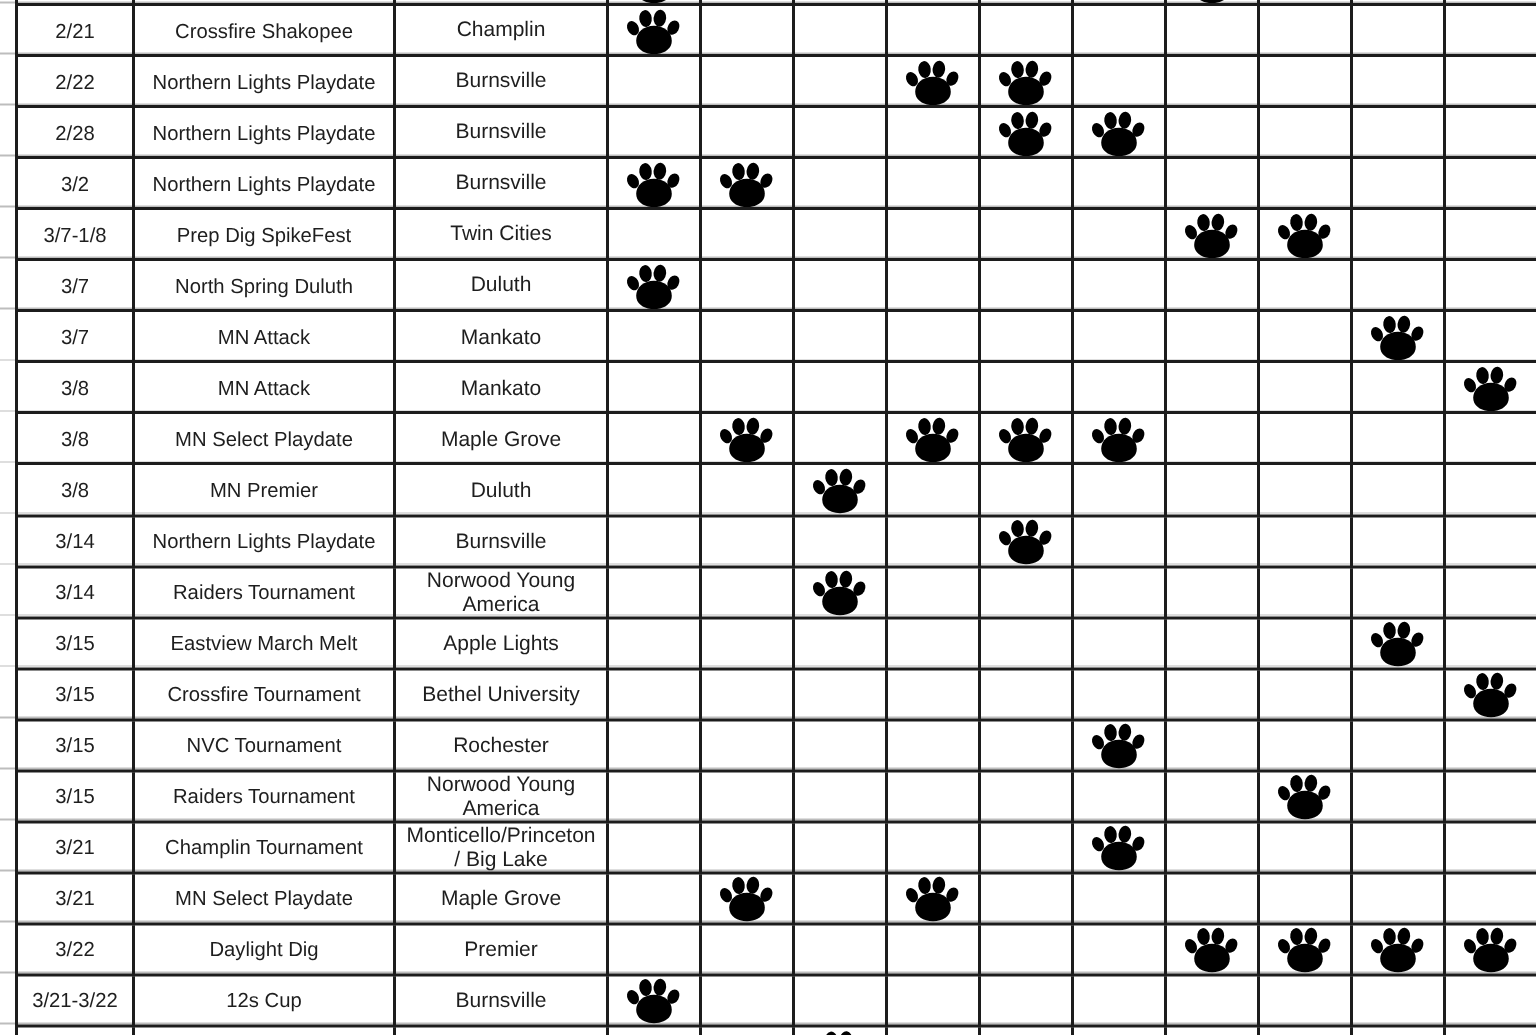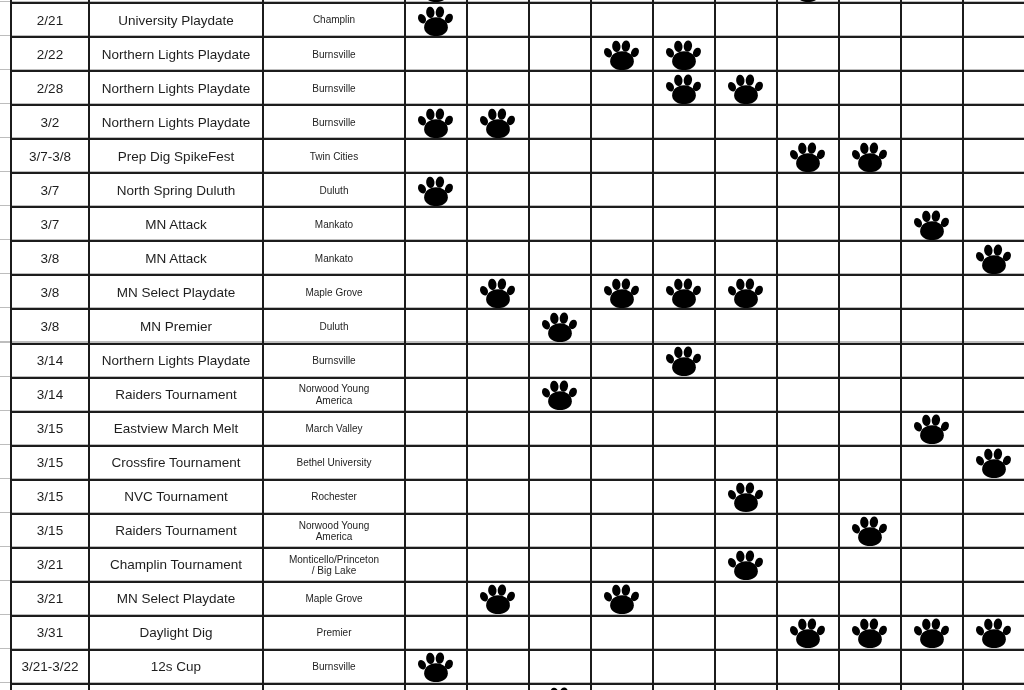--- a/index.html
+++ b/index.html
@@ -41,21 +41,21 @@
     display: flex;
     align-items: center;
     justify-content: center;
     text-align: center;
     color: var(--text, #1e1e1e);
     font-size: 13.5px;
     line-height: 1.12;
     white-space: pre-line;
     overflow: hidden;
   }
-  .cell.loc { font-size: 10px; }
+  .cell.loc { font-size: 14px; }
   .cell.paw { padding-top: 2px; }
   .paw-svg { display: block; }
 </style>
 </head>
 <body>
 
 <div class="screen">
   <div class="grid" id="grid">
       <div class="row"><div class="cell"></div><div class="cell"></div><div class="cell loc"></div><div class="cell paw">
   <svg class="paw-svg" width="40" height="31" viewBox="0 0 44 35" aria-hidden="true">
@@ -71,21 +71,21 @@
   <svg class="paw-svg" width="40" height="31" viewBox="0 0 44 35" aria-hidden="true">
     <g fill="var(--paw, #000000)">
       <ellipse cx="6.2" cy="14.4" rx="4.2" ry="5.6" transform="rotate(-28 6.2 14.4)"></ellipse>
       <ellipse cx="15.6" cy="7.2" rx="4.7" ry="6.4" transform="rotate(-7 15.6 7.2)"></ellipse>
       <ellipse cx="26.4" cy="6.9" rx="4.7" ry="6.4" transform="rotate(7 26.4 6.9)"></ellipse>
       <ellipse cx="36.6" cy="14.0" rx="4.2" ry="5.6" transform="rotate(28 36.6 14.0)"></ellipse>
       <path d="M22 12.6 C29.6 12.6 35.4 17.4 35.4 23.9 C35.4 30.3 29.2 34 22 34 C14.8 34 8.6 30.3 8.6 23.9 C8.6 17.4 14.4 12.6 22 12.6 Z"></path>
     </g>
   </svg>
 </div><div class="cell paw"></div><div class="cell paw"></div><div class="cell paw"></div></div>
-      <div class="row"><div class="cell">2/21</div><div class="cell">University Playdate</div><div class="cell loc">Champlin</div><div class="cell paw">
+      <div class="row"><div class="cell">2/21</div><div class="cell">Crossfire Shakopee</div><div class="cell loc">Champlin</div><div class="cell paw">
   <svg class="paw-svg" width="40" height="31" viewBox="0 0 44 35" aria-hidden="true">
     <g fill="var(--paw, #000000)">
       <ellipse cx="6.2" cy="14.4" rx="4.2" ry="5.6" transform="rotate(-28 6.2 14.4)"></ellipse>
       <ellipse cx="15.6" cy="7.2" rx="4.7" ry="6.4" transform="rotate(-7 15.6 7.2)"></ellipse>
       <ellipse cx="26.4" cy="6.9" rx="4.7" ry="6.4" transform="rotate(7 26.4 6.9)"></ellipse>
       <ellipse cx="36.6" cy="14.0" rx="4.2" ry="5.6" transform="rotate(28 36.6 14.0)"></ellipse>
       <path d="M22 12.6 C29.6 12.6 35.4 17.4 35.4 23.9 C35.4 30.3 29.2 34 22 34 C14.8 34 8.6 30.3 8.6 23.9 C8.6 17.4 14.4 12.6 22 12.6 Z"></path>
     </g>
   </svg>
 </div><div class="cell paw"></div><div class="cell paw"></div><div class="cell paw"></div><div class="cell paw"></div><div class="cell paw"></div><div class="cell paw"></div><div class="cell paw"></div><div class="cell paw"></div><div class="cell paw"></div></div>
@@ -145,21 +145,21 @@
   <svg class="paw-svg" width="40" height="31" viewBox="0 0 44 35" aria-hidden="true">
     <g fill="var(--paw, #000000)">
       <ellipse cx="6.2" cy="14.4" rx="4.2" ry="5.6" transform="rotate(-28 6.2 14.4)"></ellipse>
       <ellipse cx="15.6" cy="7.2" rx="4.7" ry="6.4" transform="rotate(-7 15.6 7.2)"></ellipse>
       <ellipse cx="26.4" cy="6.9" rx="4.7" ry="6.4" transform="rotate(7 26.4 6.9)"></ellipse>
       <ellipse cx="36.6" cy="14.0" rx="4.2" ry="5.6" transform="rotate(28 36.6 14.0)"></ellipse>
       <path d="M22 12.6 C29.6 12.6 35.4 17.4 35.4 23.9 C35.4 30.3 29.2 34 22 34 C14.8 34 8.6 30.3 8.6 23.9 C8.6 17.4 14.4 12.6 22 12.6 Z"></path>
     </g>
   </svg>
 </div><div class="cell paw"></div><div class="cell paw"></div><div class="cell paw"></div><div class="cell paw"></div><div class="cell paw"></div><div class="cell paw"></div><div class="cell paw"></div><div class="cell paw"></div></div>
-      <div class="row"><div class="cell">3/7-3/8</div><div class="cell">Prep Dig SpikeFest</div><div class="cell loc">Twin Cities</div><div class="cell paw"></div><div class="cell paw"></div><div class="cell paw"></div><div class="cell paw"></div><div class="cell paw"></div><div class="cell paw"></div><div class="cell paw">
+      <div class="row"><div class="cell">3/7-1/8</div><div class="cell">Prep Dig SpikeFest</div><div class="cell loc">Twin Cities</div><div class="cell paw"></div><div class="cell paw"></div><div class="cell paw"></div><div class="cell paw"></div><div class="cell paw"></div><div class="cell paw"></div><div class="cell paw">
   <svg class="paw-svg" width="40" height="31" viewBox="0 0 44 35" aria-hidden="true">
     <g fill="var(--paw, #000000)">
       <ellipse cx="6.2" cy="14.4" rx="4.2" ry="5.6" transform="rotate(-28 6.2 14.4)"></ellipse>
       <ellipse cx="15.6" cy="7.2" rx="4.7" ry="6.4" transform="rotate(-7 15.6 7.2)"></ellipse>
       <ellipse cx="26.4" cy="6.9" rx="4.7" ry="6.4" transform="rotate(7 26.4 6.9)"></ellipse>
       <ellipse cx="36.6" cy="14.0" rx="4.2" ry="5.6" transform="rotate(28 36.6 14.0)"></ellipse>
       <path d="M22 12.6 C29.6 12.6 35.4 17.4 35.4 23.9 C35.4 30.3 29.2 34 22 34 C14.8 34 8.6 30.3 8.6 23.9 C8.6 17.4 14.4 12.6 22 12.6 Z"></path>
     </g>
   </svg>
 </div><div class="cell paw">
@@ -274,21 +274,21 @@
   <svg class="paw-svg" width="40" height="31" viewBox="0 0 44 35" aria-hidden="true">
     <g fill="var(--paw, #000000)">
       <ellipse cx="6.2" cy="14.4" rx="4.2" ry="5.6" transform="rotate(-28 6.2 14.4)"></ellipse>
       <ellipse cx="15.6" cy="7.2" rx="4.7" ry="6.4" transform="rotate(-7 15.6 7.2)"></ellipse>
       <ellipse cx="26.4" cy="6.9" rx="4.7" ry="6.4" transform="rotate(7 26.4 6.9)"></ellipse>
       <ellipse cx="36.6" cy="14.0" rx="4.2" ry="5.6" transform="rotate(28 36.6 14.0)"></ellipse>
       <path d="M22 12.6 C29.6 12.6 35.4 17.4 35.4 23.9 C35.4 30.3 29.2 34 22 34 C14.8 34 8.6 30.3 8.6 23.9 C8.6 17.4 14.4 12.6 22 12.6 Z"></path>
     </g>
   </svg>
 </div><div class="cell paw"></div><div class="cell paw"></div><div class="cell paw"></div><div class="cell paw"></div><div class="cell paw"></div><div class="cell paw"></div><div class="cell paw"></div></div>
-      <div class="row"><div class="cell">3/15</div><div class="cell">Eastview March Melt</div><div class="cell loc">March Valley</div><div class="cell paw"></div><div class="cell paw"></div><div class="cell paw"></div><div class="cell paw"></div><div class="cell paw"></div><div class="cell paw"></div><div class="cell paw"></div><div class="cell paw"></div><div class="cell paw">
+      <div class="row"><div class="cell">3/15</div><div class="cell">Eastview March Melt</div><div class="cell loc">Apple Lights</div><div class="cell paw"></div><div class="cell paw"></div><div class="cell paw"></div><div class="cell paw"></div><div class="cell paw"></div><div class="cell paw"></div><div class="cell paw"></div><div class="cell paw"></div><div class="cell paw">
   <svg class="paw-svg" width="40" height="31" viewBox="0 0 44 35" aria-hidden="true">
     <g fill="var(--paw, #000000)">
       <ellipse cx="6.2" cy="14.4" rx="4.2" ry="5.6" transform="rotate(-28 6.2 14.4)"></ellipse>
       <ellipse cx="15.6" cy="7.2" rx="4.7" ry="6.4" transform="rotate(-7 15.6 7.2)"></ellipse>
       <ellipse cx="26.4" cy="6.9" rx="4.7" ry="6.4" transform="rotate(7 26.4 6.9)"></ellipse>
       <ellipse cx="36.6" cy="14.0" rx="4.2" ry="5.6" transform="rotate(28 36.6 14.0)"></ellipse>
       <path d="M22 12.6 C29.6 12.6 35.4 17.4 35.4 23.9 C35.4 30.3 29.2 34 22 34 C14.8 34 8.6 30.3 8.6 23.9 C8.6 17.4 14.4 12.6 22 12.6 Z"></path>
     </g>
   </svg>
 </div><div class="cell paw"></div></div>
@@ -352,21 +352,21 @@
   <svg class="paw-svg" width="40" height="31" viewBox="0 0 44 35" aria-hidden="true">
     <g fill="var(--paw, #000000)">
       <ellipse cx="6.2" cy="14.4" rx="4.2" ry="5.6" transform="rotate(-28 6.2 14.4)"></ellipse>
       <ellipse cx="15.6" cy="7.2" rx="4.7" ry="6.4" transform="rotate(-7 15.6 7.2)"></ellipse>
       <ellipse cx="26.4" cy="6.9" rx="4.7" ry="6.4" transform="rotate(7 26.4 6.9)"></ellipse>
       <ellipse cx="36.6" cy="14.0" rx="4.2" ry="5.6" transform="rotate(28 36.6 14.0)"></ellipse>
       <path d="M22 12.6 C29.6 12.6 35.4 17.4 35.4 23.9 C35.4 30.3 29.2 34 22 34 C14.8 34 8.6 30.3 8.6 23.9 C8.6 17.4 14.4 12.6 22 12.6 Z"></path>
     </g>
   </svg>
 </div><div class="cell paw"></div><div class="cell paw"></div><div class="cell paw"></div><div class="cell paw"></div><div class="cell paw"></div><div class="cell paw"></div></div>
-      <div class="row"><div class="cell">3/31</div><div class="cell">Daylight Dig</div><div class="cell loc">Premier</div><div class="cell paw"></div><div class="cell paw"></div><div class="cell paw"></div><div class="cell paw"></div><div class="cell paw"></div><div class="cell paw"></div><div class="cell paw">
+      <div class="row"><div class="cell">3/22</div><div class="cell">Daylight Dig</div><div class="cell loc">Premier</div><div class="cell paw"></div><div class="cell paw"></div><div class="cell paw"></div><div class="cell paw"></div><div class="cell paw"></div><div class="cell paw"></div><div class="cell paw">
   <svg class="paw-svg" width="40" height="31" viewBox="0 0 44 35" aria-hidden="true">
     <g fill="var(--paw, #000000)">
       <ellipse cx="6.2" cy="14.4" rx="4.2" ry="5.6" transform="rotate(-28 6.2 14.4)"></ellipse>
       <ellipse cx="15.6" cy="7.2" rx="4.7" ry="6.4" transform="rotate(-7 15.6 7.2)"></ellipse>
       <ellipse cx="26.4" cy="6.9" rx="4.7" ry="6.4" transform="rotate(7 26.4 6.9)"></ellipse>
       <ellipse cx="36.6" cy="14.0" rx="4.2" ry="5.6" transform="rotate(28 36.6 14.0)"></ellipse>
       <path d="M22 12.6 C29.6 12.6 35.4 17.4 35.4 23.9 C35.4 30.3 29.2 34 22 34 C14.8 34 8.6 30.3 8.6 23.9 C8.6 17.4 14.4 12.6 22 12.6 Z"></path>
     </g>
   </svg>
 </div><div class="cell paw">

